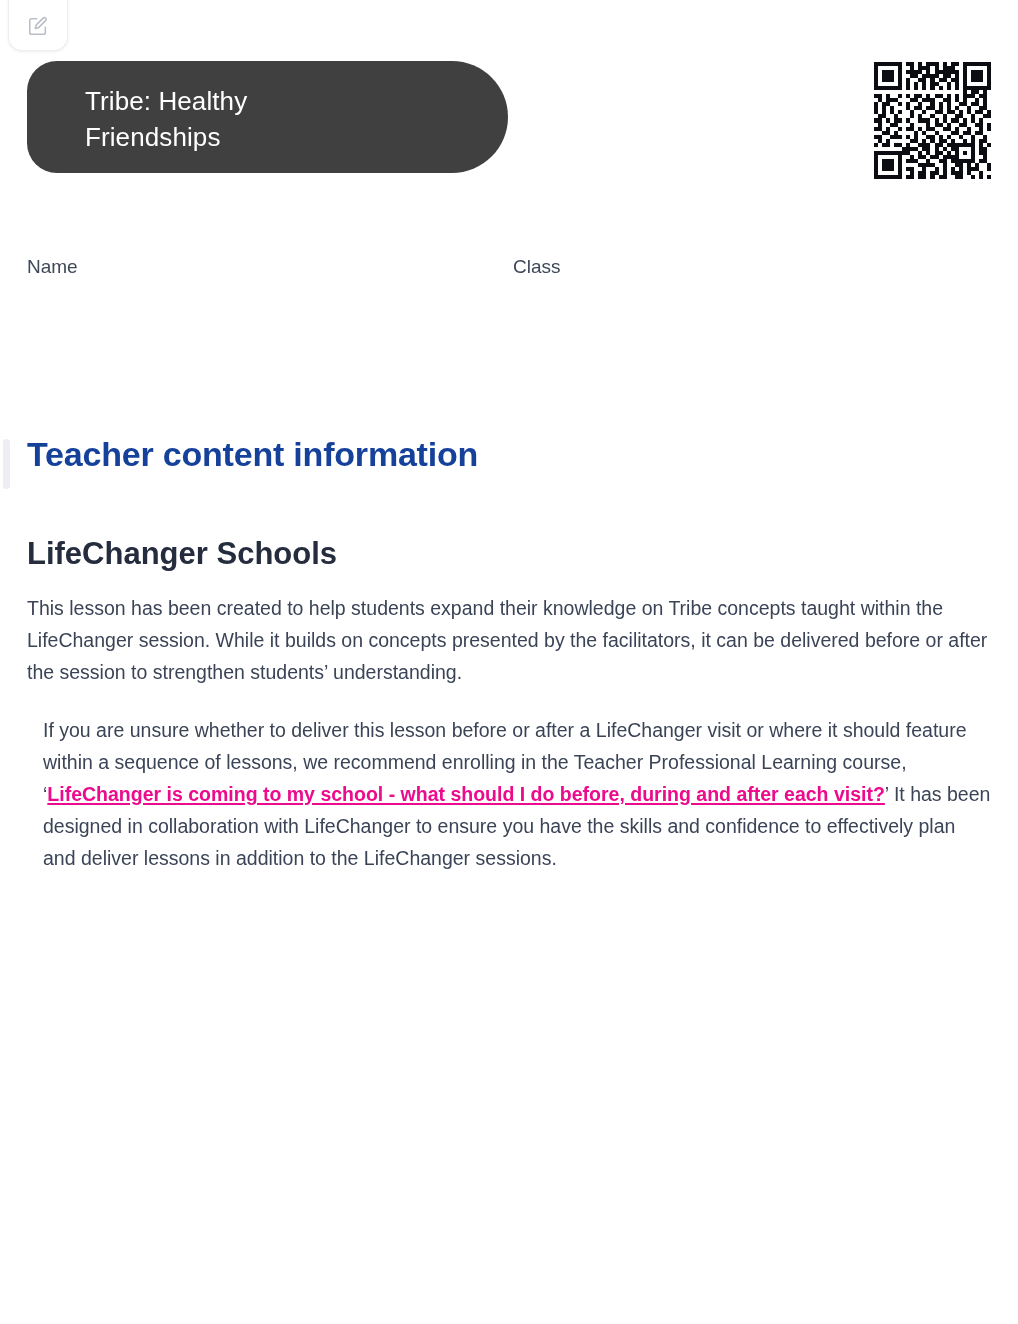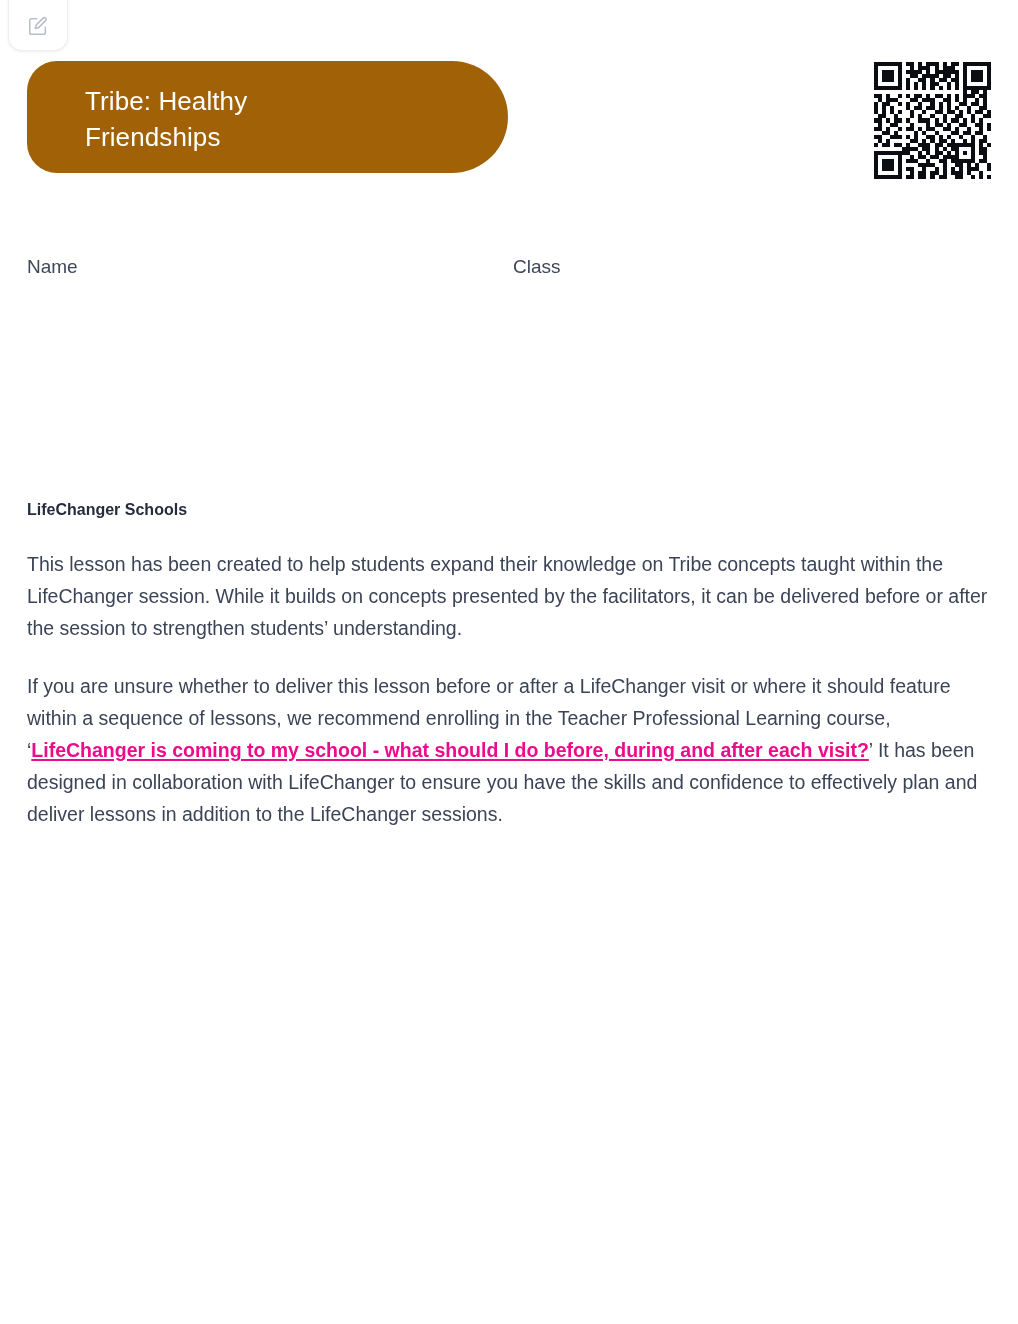--- a/index.html
+++ b/index.html
@@ -44,21 +44,21 @@
   }
   .edit-card .edit-icon svg { display: block; }
 
   
   .title-banner {
     position: absolute;
     left: 27px;
     top: 61px;
     width: 481px;
     height: 112px;
-    background: #a16207;
+    background: #404040;
     border-radius: 30px 56px 56px 30px;
     box-sizing: border-box;
     padding: 22px 40px 0 58px;
     z-index: 4;
   }
   .title-banner .banner-text {
     color: #ffffff;
     font-size: 26px;
     line-height: 36px;
     font-weight: 400;
@@ -153,28 +153,28 @@
     top: 14px;
     width: 6px;
     height: 6px;
     border-radius: 50%;
     background: #39425a;
   }
   ul.activity-list li strong { font-weight: 700; color: #222a3c; }
 
   h2.sub-head {
     margin: 62px 0 22px 0;
-    font-size: 16px;
+    font-size: 31px;
     line-height: 32px;
     font-weight: 700;
     color: #242c3e;
   }
 
   .para-block { margin-bottom: 26px; }
-  .para-block:last-child { margin-bottom: 0; }
+  .para-block:last-child { margin-bottom: 0; margin-left: 16px; }
 
   a.course-link {
     color: #ec0b8c;
     font-weight: 700;
     text-decoration: underline;
     text-underline-offset: 2px;
     text-decoration-thickness: 2px;
   }
 </style>
 </head>
@@ -438,20 +438,24 @@
   </svg>
 </div>
 
 <div class="meta-row">
   <span class="meta-label meta-name">Name</span>
   <span class="meta-label meta-class">Class</span>
 </div>
 
 <div class="content">
 
+  <div class="section-head">
+    <span class="head-accent"></span>
+    <h1>Teacher content information</h1>
+  </div>
 
 
   <ul class="activity-list">
   </ul>
 
   <h2 class="sub-head">LifeChanger Schools</h2>
 
   <div class="para-block">
     <p class="body">This lesson has been created to help students expand their knowledge on Tribe concepts taught within the LifeChanger session. While it builds on concepts presented by the facilitators, it can be delivered before or after the session to strengthen students’ understanding.</p>
   </div>

